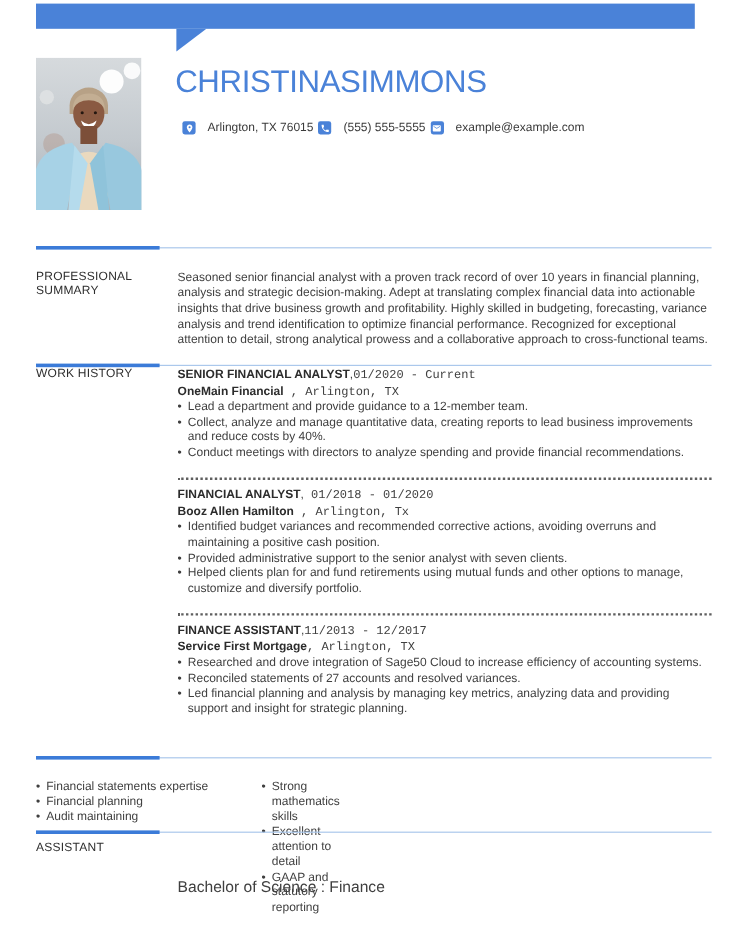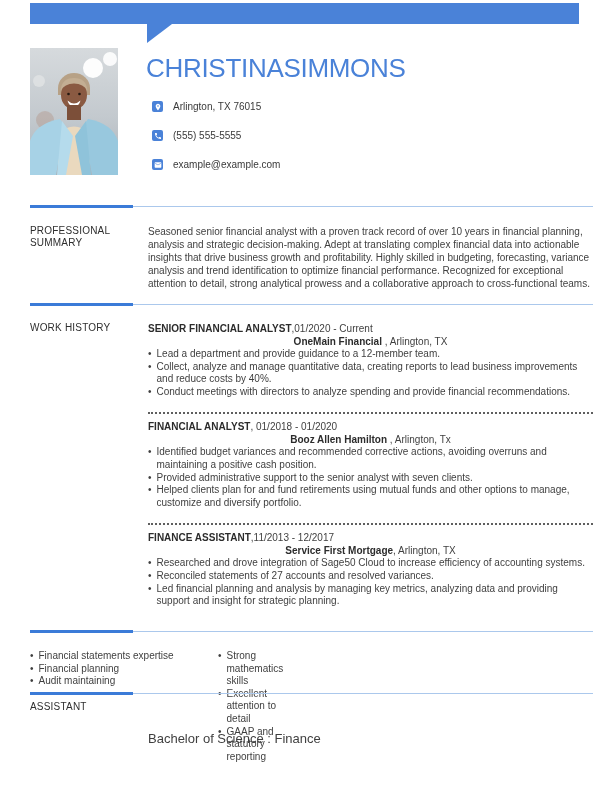--- a/index.html
+++ b/index.html
@@ -8,40 +8,40 @@
   
   .banner{position:absolute;left:30px;top:3px;width:549px;height:21px;background:var(--accent,#4a82d8);}
   .banner-tail{position:absolute;left:147px;top:24px;width:0;height:0;
         border-top:19px solid var(--accent,#4a82d8);border-right:25px solid transparent;}
   
   .photo{position:absolute;left:30px;top:48px;width:88px;height:127px;overflow:hidden;}
   .photo svg{display:block;width:88px;height:127px;}
   
   .name{position:absolute;left:146px;top:54px;margin:0;font-size:26px;line-height:28px;
         font-weight:500;letter-spacing:-0.3px;color:var(--accent,#4a82d8);}
-  .contacts{position:absolute;left:152px;top:101px;display:flex;flex-direction:column;gap:18px;}
+  .contacts{position:absolute;left:152px;top:101px;display:flex;flex-direction:row;gap:4px;}
   .contact-row{display:flex;align-items:center;gap:10px;height:11px;font-size:10px;color:#3a3a3a;}
   .contact-icon{width:11px;height:11px;border-radius:2px;background:var(--accent,#4a82d8);
         display:flex;align-items:center;justify-content:center;flex:0 0 auto;}
   .contact-icon svg{width:8px;height:8px;fill:#ffffff;}
   
   .section{position:absolute;left:30px;width:563px;}
   .rule{position:relative;height:3px;}
   .rule .thin{position:absolute;left:0;top:1px;width:100%;height:1px;background:var(--rule-thin,#abc8ec);}
   .rule .thick{position:absolute;left:0;top:0;width:103px;height:3px;background:var(--rule-thick,#3b7bd8);}
   .section-body{display:grid;grid-template-columns:118px 1fr;padding-top:17px;}
   .section-label{font-size:10px;line-height:12px;color:#2e2e2e;letter-spacing:0.2px;width:104px;}
   .body-text{font-size:10px;line-height:13px;}
   
   .job-head{font-size:10px;line-height:13px;}
   .job-title{font-weight:bold;color:#2c2c2c;text-align:center;}
   .job-sep{font-weight:400;}
-  .job-dates,.job-location{white-space:pre-wrap;}
+  .job-dates,.job-location{white-space:pre-wrap;font-family:Liberation Mono, monospace;}
   .job-employer{font-weight:bold;color:#2c2c2c;}
-  .employer-line{font-size:10px;line-height:13px;text-align:center;}
+  .employer-line{font-size:10px;line-height:13px;}
   ul.bullets{margin:0;padding:0;list-style:none;}
   ul.bullets li{display:flex;gap:5px;font-size:10px;line-height:12.6px;}
   ul.bullets .bu{flex:0 0 auto;}
   .job-divider{border-top:2px dotted #5f5f5f;height:0;margin:14px 0 6px 0;}
   
   .skills-grid{display:grid;grid-template-columns:188px 1fr;}
   
   .edu-school{font-size:10px;line-height:13px;}
   .edu-degree{font-size:13px;line-height:13px;margin-top:31px;}
 </style>
@@ -120,21 +120,21 @@
       <div class="section-label">PROFESSIONAL SUMMARY</div>
       <div class="body-text">Seasoned senior financial analyst with a proven track record of over 10 years in financial planning, analysis and strategic decision-making. Adept at translating complex financial data into actionable insights that drive business growth and profitability. Highly skilled in budgeting, forecasting, variance analysis and trend identification to optimize financial performance. Recognized for exceptional attention to detail, strong analytical prowess and a collaborative approach to cross-functional teams.</div>
     </div>
   </section>
 
   <section class="section" style="top:303px">
     <div class="rule">
         <span class="thin"></span>
         <span class="thick"></span>
       </div>
-    <div class="section-body" style="padding-top:16px">
+    <div class="section-body" style="padding-top:0">
       <div class="section-label">WORK HISTORY</div>
       <div>
 
         <div class="job">
           <div class="job-head">
             <span class="job-title">SENIOR FINANCIAL ANALYST</span><span class="job-sep">,</span><span class="job-dates">01/2020 - Current</span>
           </div>
           <div class="employer-line">
             <span class="job-employer">OneMain Financial</span><span class="job-location"> , Arlington, TX</span>
           </div>

